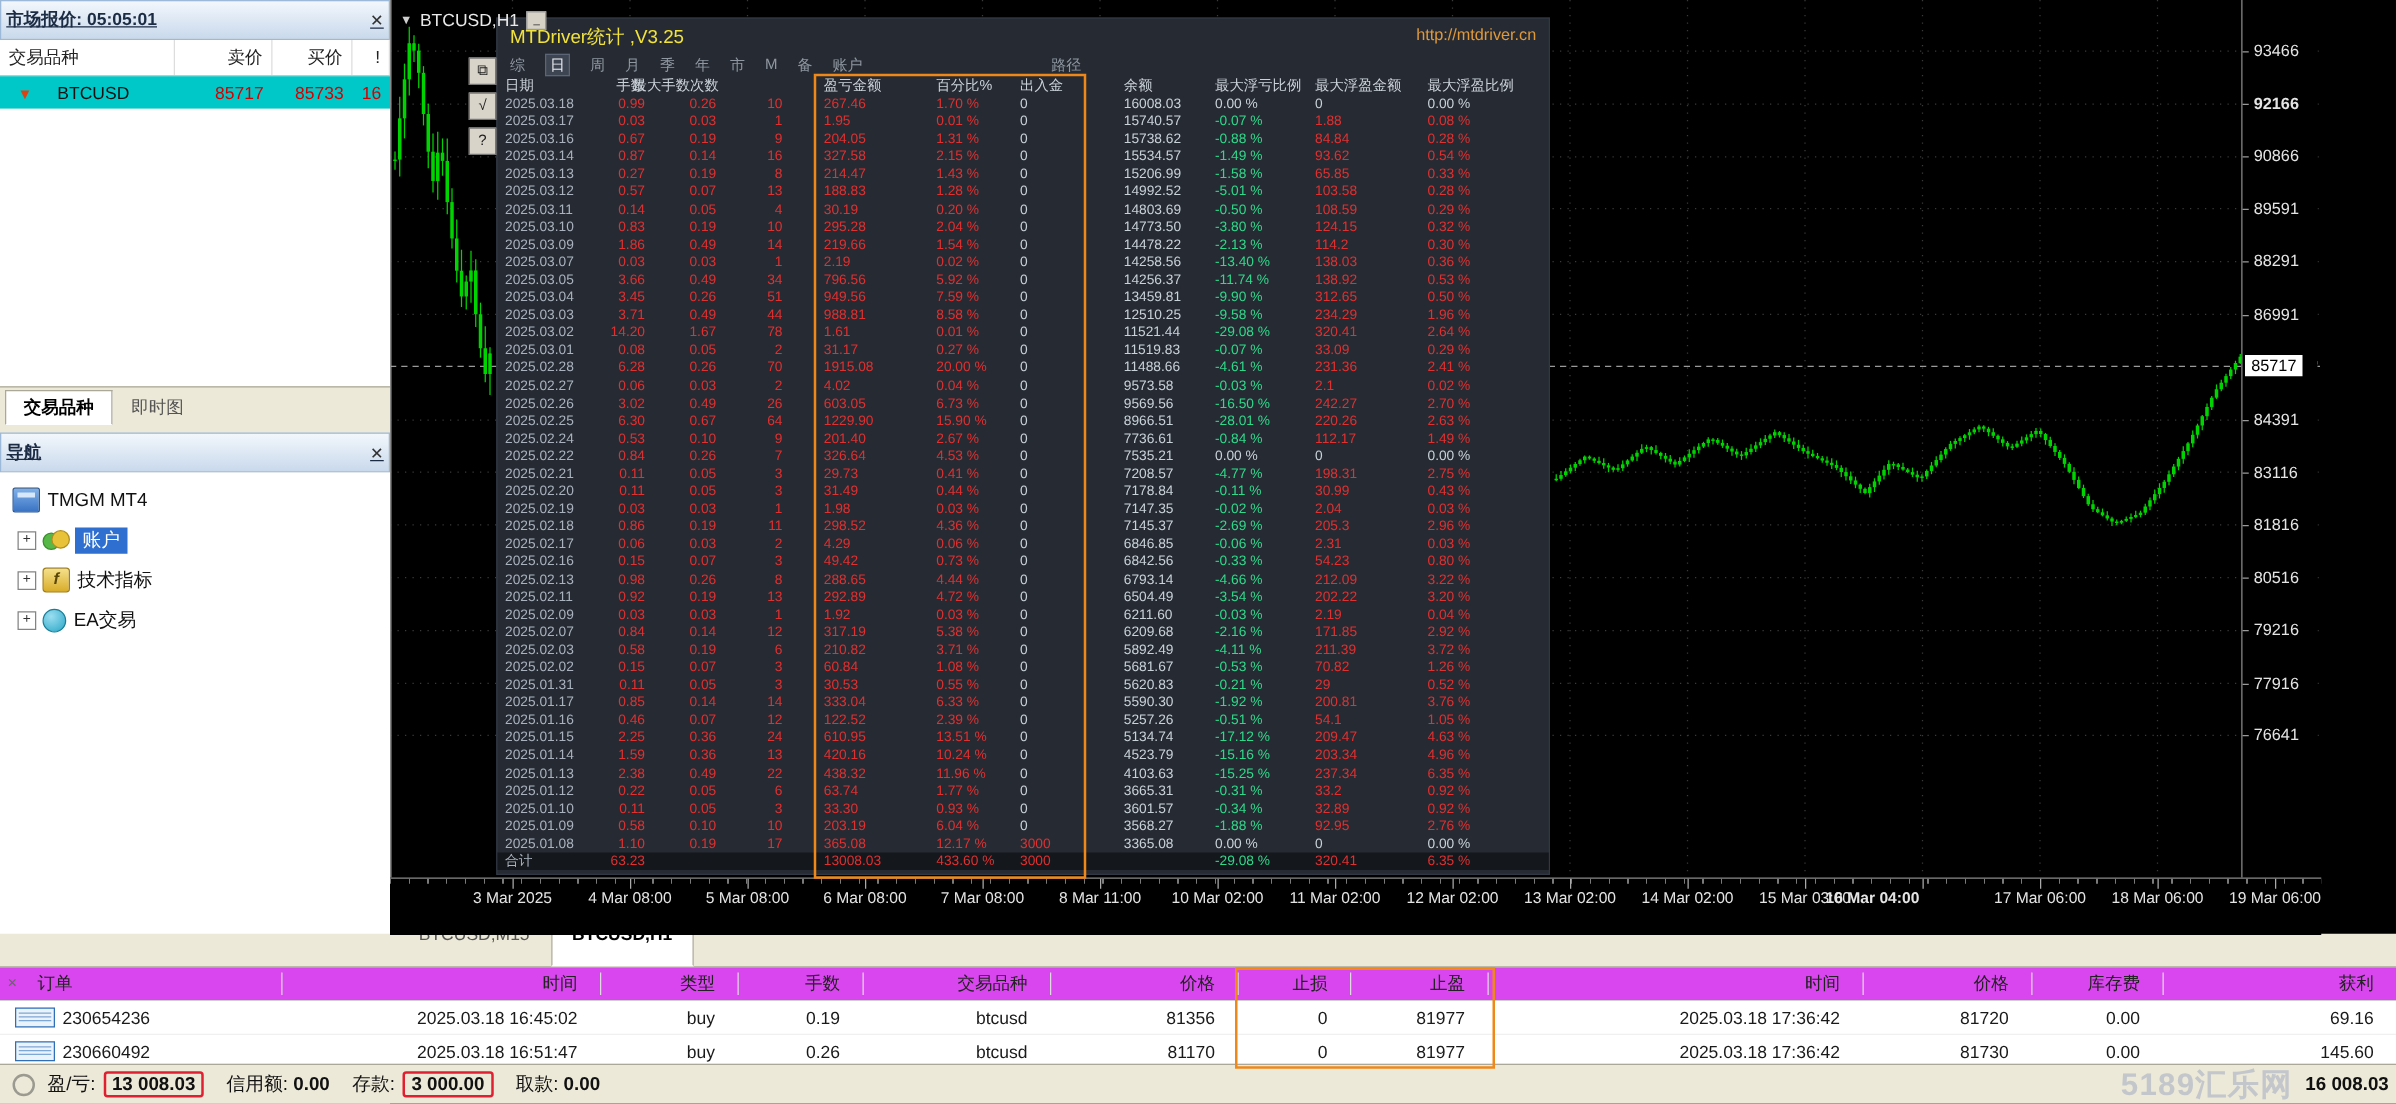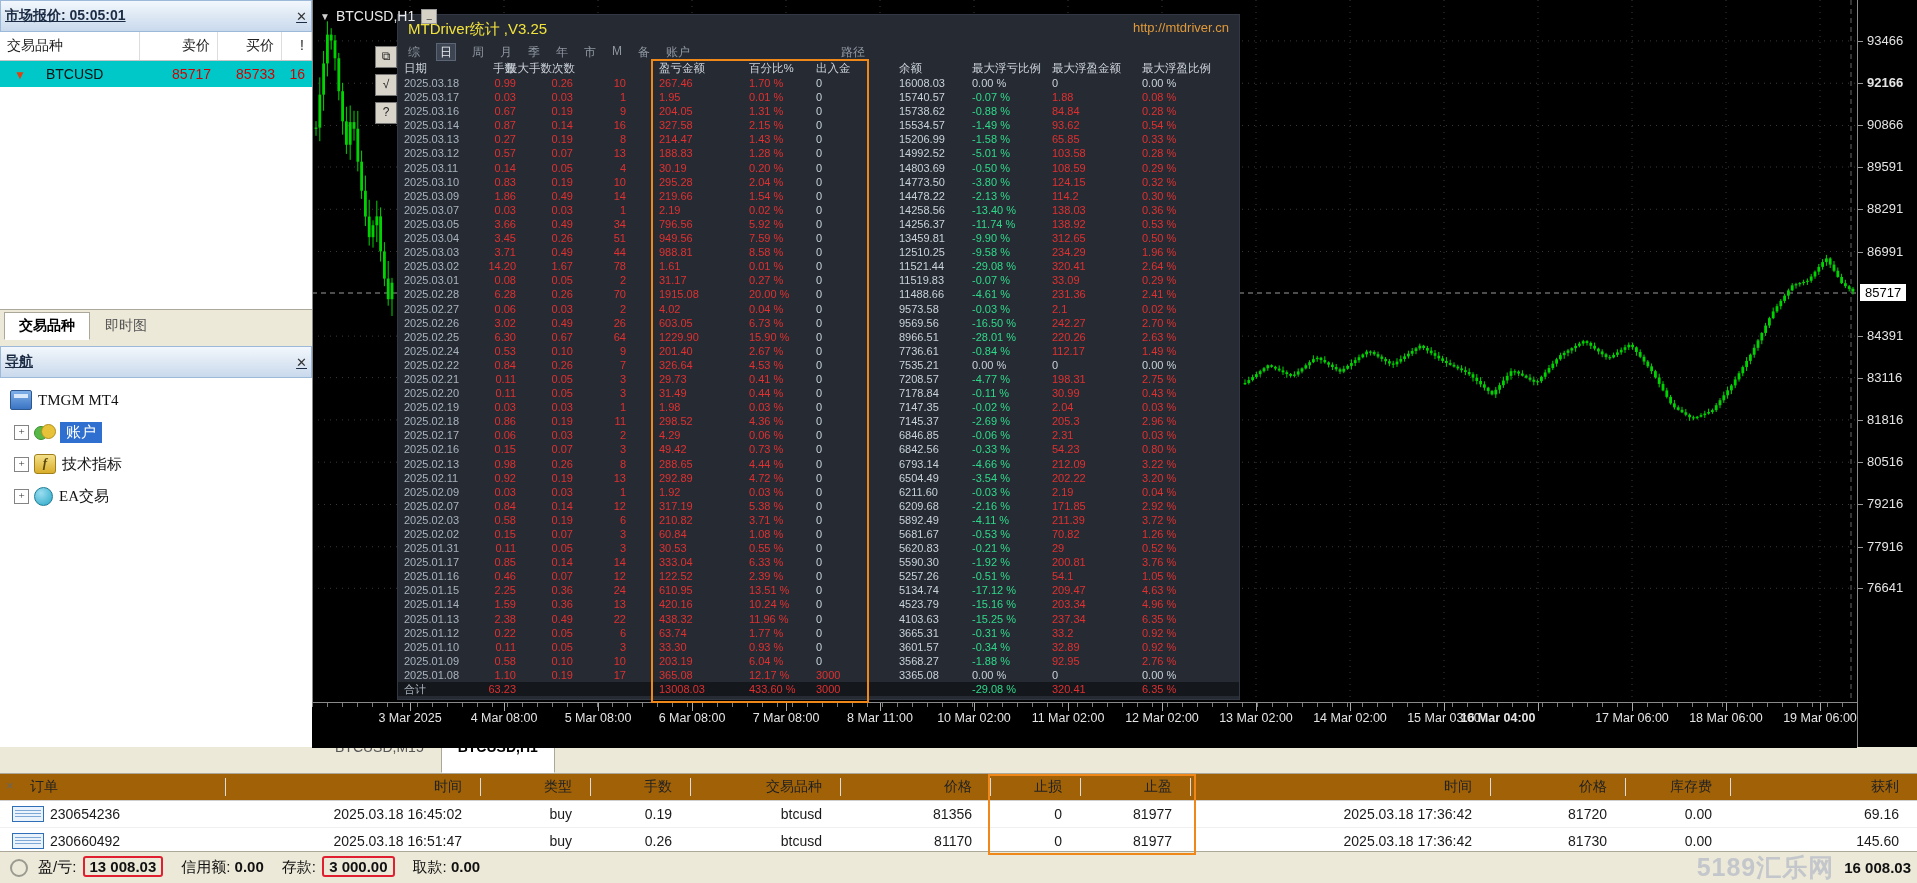--- a/index.html
+++ b/index.html
@@ -15,35 +15,35 @@
   #mw-header span{padding:5px 7px;border-right:1px solid #ddd;}
   #mw-row{background:#00c8c8;color:#111;}
   #mw-row span{padding:5px 7px;}
   .num-r{text-align:right;}
   .red-t{color:#d40000;}
   #mw-body{background:#fff;height:222px;}
   .tab-strip{height:34px;background:#ece9d8;border-top:1px solid #aca899;display:flex;align-items:flex-start;padding:2px 4px 0 4px;font-size:14px;}
   .tab{padding:4px 14px;color:#555;border:1px solid transparent;}
   .tab.active{background:#fff;border:1px solid #aca899;border-bottom:1px solid #fff;color:#000;font-weight:bold;}
   #nav-tree{background:#fff;height:288px;padding:6px 0 0 6px;font-size:15px;color:#111;}
-  .tree-item{display:flex;align-items:center;height:32px;font-family:Liberation Serif, serif;}
+  .tree-item{display:flex;align-items:center;height:32px;}
   .expand-box{width:13px;height:13px;border:1px solid #848484;background:#fff;color:#333;font-size:11px;line-height:11px;
               text-align:center;margin:0 5px 0 8px;flex:0 0 auto;}
   .tree-root .t-icon{margin-left:4px;}
   .t-icon{width:20px;height:18px;margin-right:6px;flex:0 0 auto;position:relative;}
   .sel-label{background:#2e6fd0;color:#fff;padding:1px 6px;}
   #nav-body-fill{background:#fff;height:294px;}
   
   #chart-svg{position:absolute;left:312px;top:0;}
   #chart-title{position:absolute;left:320px;top:8px;color:#eaeaea;font-size:14px;z-index:6;display:flex;align-items:center;gap:6px;}
   #chart-title .tri{font-size:10px;color:#cfcfcf;}
   .mini-box{width:14px;height:13px;border:1px solid #9a9a9a;background:#d6d2c6;color:#222;font-size:9px;line-height:11px;text-align:center;}
   #side-btns{position:absolute;left:375px;top:46px;z-index:6;display:flex;flex-direction:column;gap:6px;}
   .side-btn{width:20px;height:20px;background:#d8d4ca;border:1px solid #777;color:#222;font-size:12px;line-height:18px;text-align:center;}
-  #paxis{position:absolute;left:1857px;top:0;width:60px;height:747px;background:#000;border-left:1px solid #8a8a8a;z-index:2;}
+  #paxis{position:absolute;left:1793px;top:0;width:60px;height:747px;background:#000;border-left:1px solid #8a8a8a;z-index:2;}
   .plabel{position:absolute;left:9px;color:#e4e4e4;font-size:13px;}
   .ptick{position:absolute;left:0;width:5px;height:1px;background:#9a9a9a;}
   #ptag{position:absolute;left:2px;background:#fff;color:#000;font-size:13px;padding:0 5px;line-height:17px;}
   #xaxis{position:absolute;left:312px;top:702px;width:1545px;height:45px;background:#000;border-top:1px solid #8a8a8a;z-index:2;}
   #tickbar{position:absolute;left:0;top:0;width:100%;height:4px;
            background:repeating-linear-gradient(90deg,#7a7a7a 0 1px,transparent 1px 15px);}
   .xlabel{position:absolute;top:8px;width:100px;text-align:center;color:#e4e4e4;font-size:12.5px;}
   .xtick{position:absolute;top:0;width:1px;height:8px;background:#aaa;}
   
   #stats{position:absolute;left:397px;top:14px;width:843px;height:686px;background:#262b33;z-index:5;
@@ -69,21 +69,21 @@
   .c9{left:574px;width:76px;}
   .c10{left:654px;width:80px;}
   .c11{left:744px;width:95px;}
   .v-red{color:#e03030;} .v-green{color:#2fd98a;} .v-light{color:#c9d1d9;}
   #orange-box1{position:absolute;left:253px;top:44px;width:214px;height:640px;border:2px solid #ef8818;z-index:7;pointer-events:none;}
   
   #terminal{position:absolute;left:0;top:747px;width:1917px;height:136px;background:#ece9d8;}
   #chart-tabs{height:26px;display:flex;align-items:flex-end;padding-left:318px;border-bottom:1px solid #aca899;}
   #chart-tabs .tab{padding:17px 16px;font-size:14px;}
   #orders-grid-h,#orders-rows .orow{display:grid;grid-template-columns:225px 255px 110px 100px 150px 150px 90px 110px 300px 135px 105px 1fr;}
-  #orders-grid-h{height:26px;background:#a16207;border-bottom:1px solid #cfcfcf;font-size:14px;color:#222;align-items:center;}
+  #orders-grid-h{height:26px;background:#d946ef;border-bottom:1px solid #cfcfcf;font-size:14px;color:#222;align-items:center;}
   #orders-grid-h span{text-align:right;padding-right:18px;border-left:1px solid #dcdcdc;}
   #orders-grid-h span:first-child{text-align:left;padding-left:30px;border-left:none;}
   #orders-rows{background:#fff;}
   .orow{height:26px;font-size:14px;color:#1a1a1a;align-items:center;background:#fff;border-bottom:1px solid #f0f0f0;}
   .orow span{text-align:right;padding-right:18px;}
   .orow .ticket{text-align:left;padding-left:12px;display:flex;align-items:center;gap:6px;}
   .doc-ic{width:12px;height:14px;border:1px solid #2f6fb8;background:#eaf2fb;position:relative;flex:0 0 auto;}
   .doc-ic::before{content:"";position:absolute;left:2px;top:3px;right:2px;height:1px;background:#7da7d4;box-shadow:0 3px 0 #7da7d4,0 6px 0 #7da7d4;}
   #term-close{position:absolute;left:6px;top:31px;color:#666;font-size:13px;}
   #orange-box2{position:absolute;left:988px;top:27px;width:204px;height:77px;border:2px solid #ef8818;z-index:3;pointer-events:none;}

